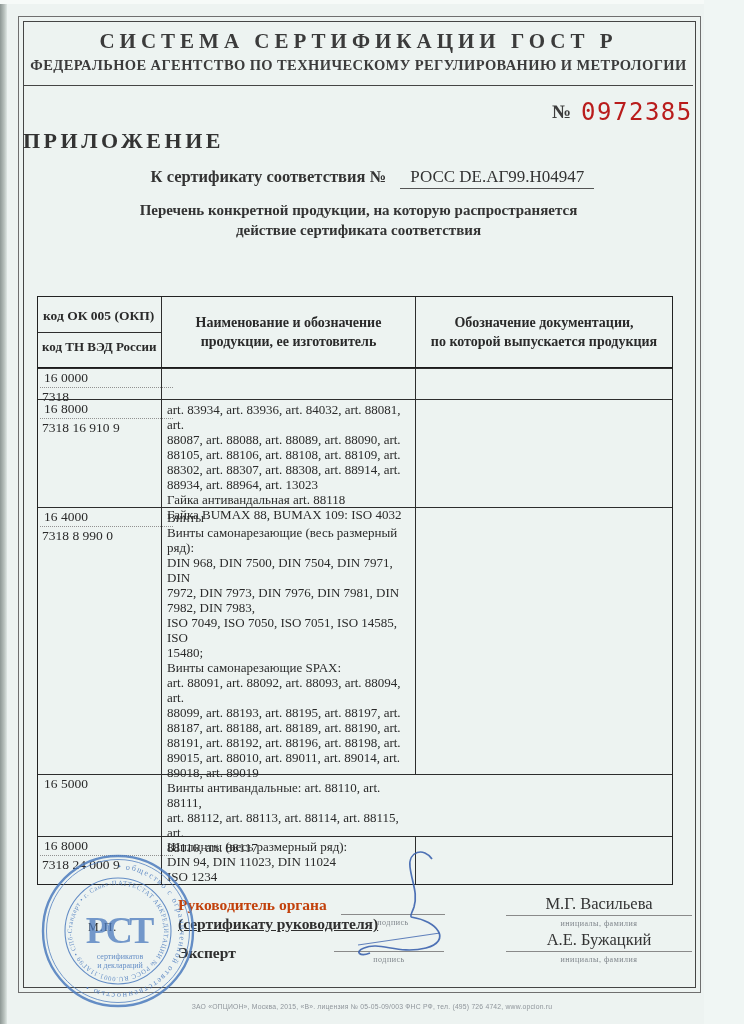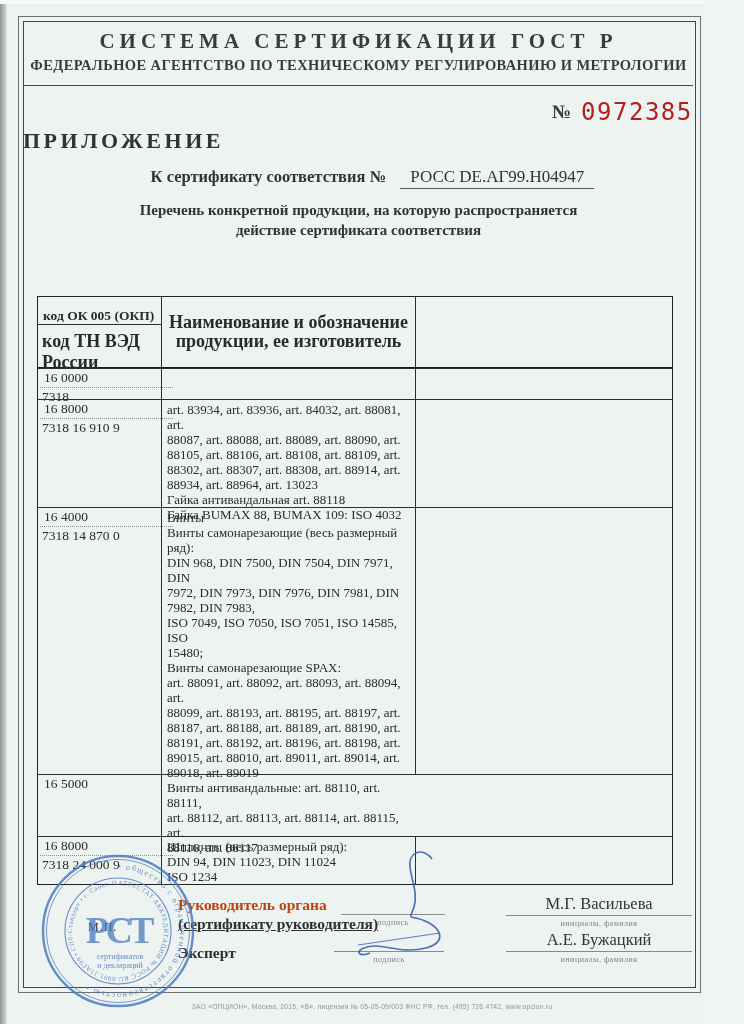--- a/index.html
+++ b/index.html
@@ -48,23 +48,23 @@
     border:1.5px solid #222;box-sizing:border-box;display:flex;flex-direction:column;
     background:transparent;margin-top:36px;}
   .trow{display:flex;flex-direction:row;box-sizing:border-box;border-top:1px solid #2d2d2d;}
   .trow.head{border-top:none;border-bottom:1.6px solid #1b1b1b;height:71px;}
   .c1{width:124px;border-right:1px solid #2d2d2d;box-sizing:border-box;}
   .c2{width:254px;border-right:1px solid #2d2d2d;box-sizing:border-box;}
   .c3{flex:1;box-sizing:border-box;}
   .head .c1{display:flex;flex-direction:column;}
   .h1top{height:43px;border-bottom:1px solid #2d2d2d;box-sizing:border-box;
     font-size:13.5px;font-weight:bold;padding:11px 3px 0 5px;}
-  .h1bot{flex:1;font-size:18px;font-weight:bold;padding:6px 3px 12px 4px;}
+  .h1bot{flex:1;font-size:13px;font-weight:bold;padding:6px 3px 12px 4px;}
   .hcell{display:flex;align-items:center;justify-content:center;text-align:center;
-    font-size:18px;font-weight:bold;line-height:19px;white-space:pre-line;}
+    font-size:14px;font-weight:bold;line-height:19px;white-space:pre-line;}
   .okp{font-size:13.5px;padding:1px 17px 1px 4px;border-bottom:1px dotted #919191;
     width:112px;margin-left:2px;}
   .okp.solo{border-bottom:none;}
   .tnved{font-size:13.5px;padding:1px 4px;}
   .namecell{font-size:13px;line-height:15px;padding:1.5px 3px 0 5px;white-space:pre-line;}
   .r1{height:31px;} .r2{height:108px;} .r3{height:267px;} .r4{height:62px;font-family:Liberation Serif, serif;} .r5{flex:1;}
 
   
   .role1a{position:absolute;left:178px;top:896px;font-size:15.5px;font-weight:bold;color:#c2410c;}
   .role1b{position:absolute;left:178px;top:915px;font-size:15.5px;font-weight:bold;color:#2f2f2f;
@@ -123,20 +123,22 @@
 действие сертификата соответствия</div>
 
   <div class="ptable">
     <div class="trow head">
       <div class="c1">
         <div class="h1top">код ОК 005 (ОКП)</div>
         <div class="h1bot">код ТН ВЭД России</div>
       </div>
       <div class="c2 hcell">Наименование и обозначение
 продукции, ее изготовитель</div>
+      <div class="c3 hcell">Обозначение документации,
+по которой выпускается продукция</div>
     </div>
 
     <div class="trow r1">
       <div class="c1">
         <div class="okp">16 0000</div>
         <div class="tnved">7318</div>
       </div>
       <div class="c2 namecell"></div>
       <div class="c3 namecell"></div>
     </div>
@@ -152,21 +154,21 @@
 88302, art. 88307, art. 88308, art. 88914, art.
 88934, art. 88964, art. 13023
 Гайка антивандальная  art. 88118
 Гайка BUMAX 88, BUMAX 109: ISO 4032</div>
       <div class="c3 namecell"></div>
     </div>
 
     <div class="trow r3">
       <div class="c1">
         <div class="okp">16 4000</div>
-        <div class="tnved">7318 14 870 0</div>
+        <div class="tnved">7318 8 990 0</div>
       </div>
       <div class="c2 namecell">Винты
 Винты самонарезающие  (весь размерный
 ряд):
 DIN 968, DIN 7500, DIN 7504, DIN 7971, DIN
 7972, DIN 7973, DIN 7976, DIN 7981, DIN
 7982, DIN 7983,
 ISO 7049, ISO 7050, ISO 7051, ISO 14585, ISO
 15480;
 Винты самонарезающие SPAX:

